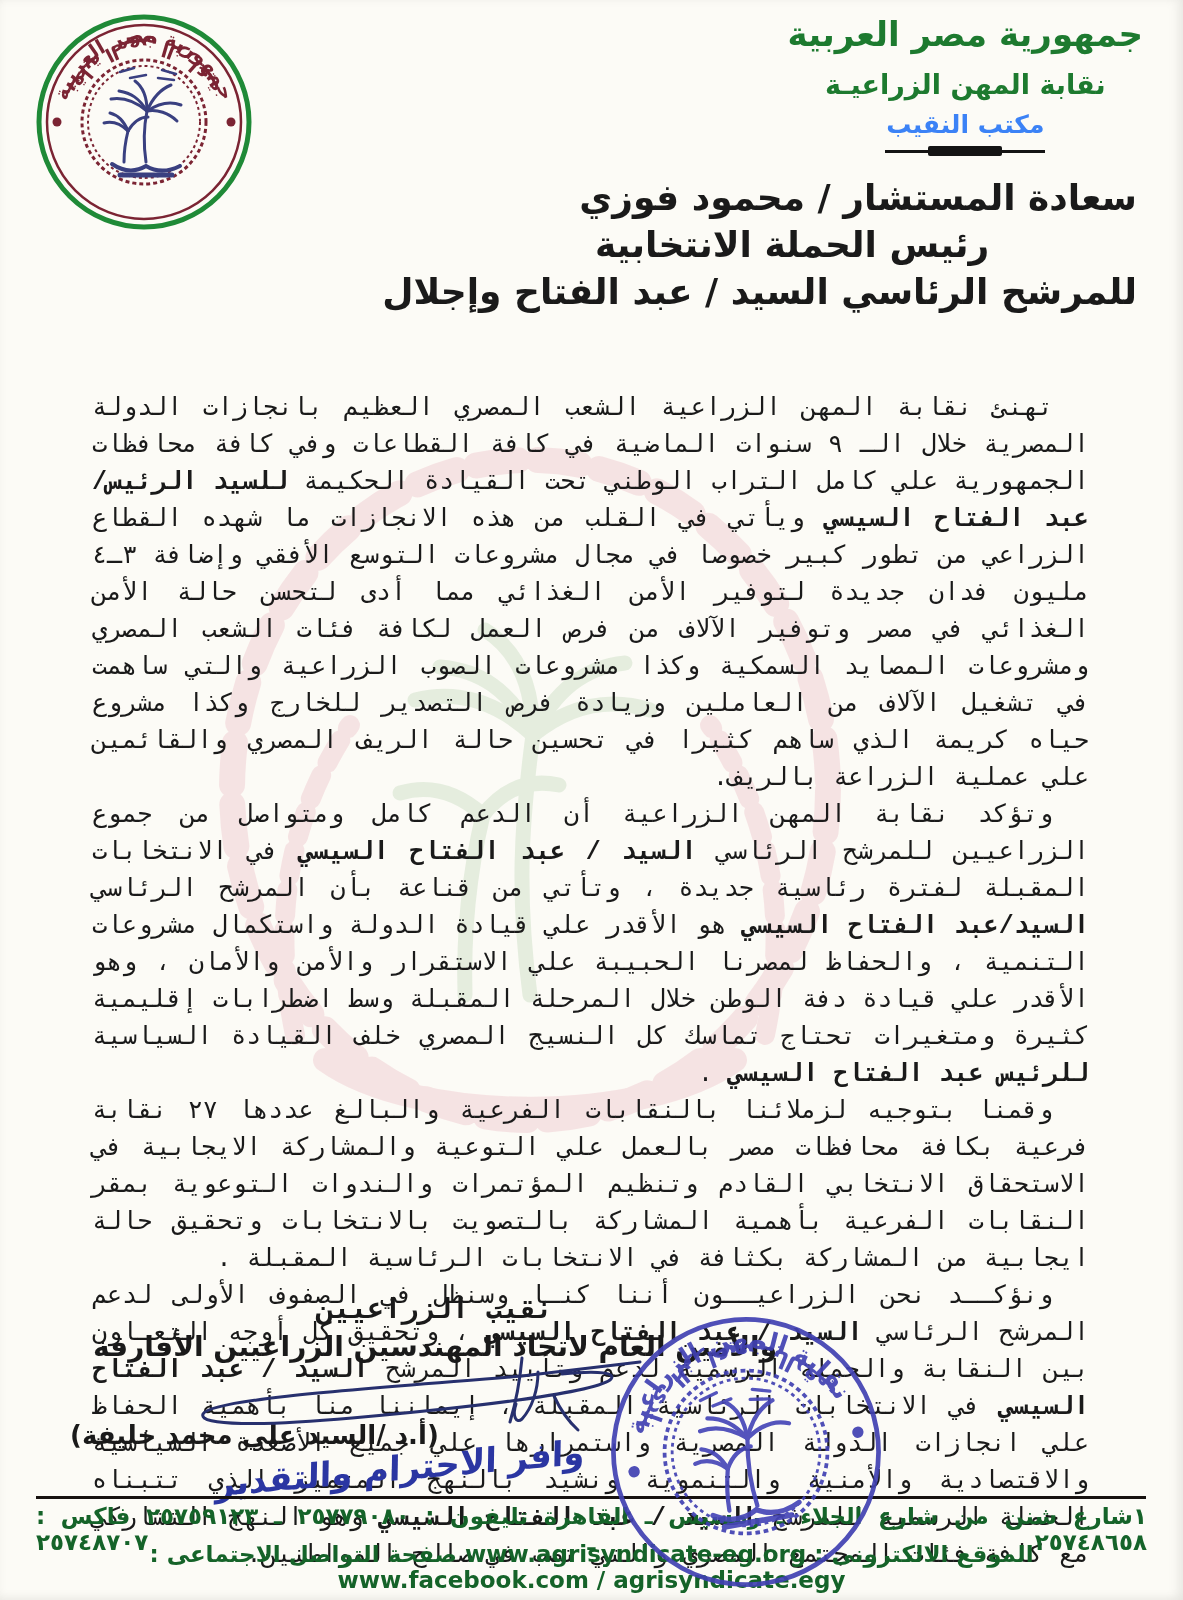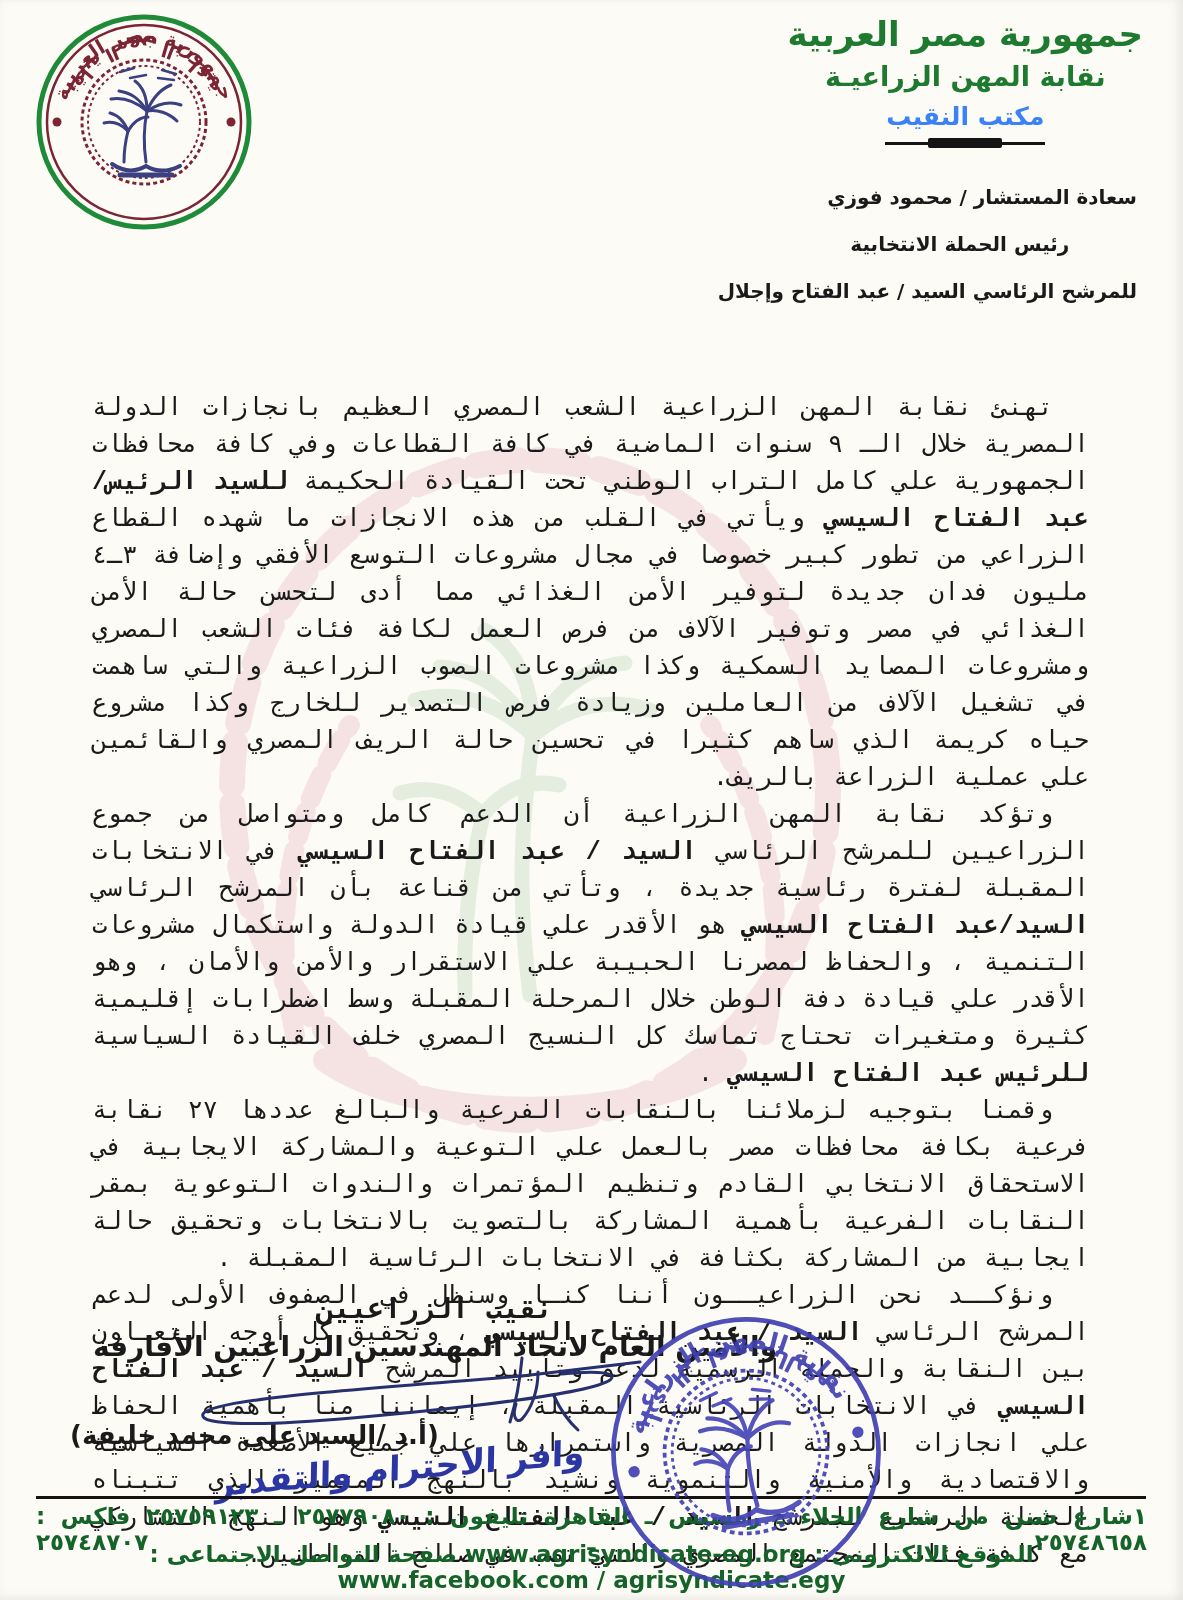--- a/index.html
+++ b/index.html
@@ -9,26 +9,26 @@
     font-family:"DejaVu Sans",sans-serif;color:#1a1a1a;
     box-shadow:inset -7px 0 10px rgba(0,0,0,.05), inset 0 -4px 8px rgba(0,0,0,.04);
   }
   
   .watermark{position:absolute;left:165px;top:395px;width:730px;height:790px;z-index:0;opacity:.5;pointer-events:none;}
   
   .seal{position:absolute;left:34px;top:12px;width:220px;height:220px;z-index:2;}
   
   .letterhead{position:absolute;top:12px;right:40px;text-align:center;z-index:2;}
   .letterhead .country{color:#1d7a2f;font-weight:bold;font-size:34px;line-height:44px;}
-  .letterhead .syndicate{color:#1d7a2f;font-weight:bold;font-size:27px;line-height:38px;margin-top:2px;}
+  .letterhead .syndicate{color:#1d7a2f;font-weight:bold;font-size:27px;line-height:38px;margin-top:10px;}
   .letterhead .office{color:#3b82f6;font-weight:bold;font-size:25px;line-height:34px;margin-top:4px;}
   .rule{position:relative;margin:8px auto 0;width:160px;height:3px;background:#141414;}
   .rule-thick{position:absolute;left:50%;top:-4px;transform:translateX(-50%);width:74px;height:10px;background:#141414;border-radius:2px;display:block;}
   
-  .addressee{position:absolute;top:174px;right:46px;text-align:right;font-weight:bold;font-size:20px;line-height:47px;z-index:1;}
+  .addressee{position:absolute;top:174px;right:46px;text-align:right;font-weight:bold;font-size:36px;line-height:47px;z-index:1;}
   .addressee .l2{margin-left:0;margin-right:0;padding-left:125px;text-align:center;}
   .addressee .l3{padding-left:60px;text-align:center;}
   
   .greeting{position:absolute;top:334px;left:0;width:100%;text-align:center;font-weight:bold;font-size:27px;z-index:1;}
   
   .bodytext{position:absolute;top:390px;right:94px;left:92px;font-size:25px;line-height:37px;text-align:justify;z-index:1;font-family:Liberation Mono, monospace;}
   .bodytext p{margin:0;text-indent:36px;}
   .b{font-weight:bold;}
   
   .sig-title1{position:absolute;top:1292px;left:70px;width:730px;text-align:center;font-weight:bold;font-size:28px;z-index:1;font-family:Liberation Mono, monospace;}

